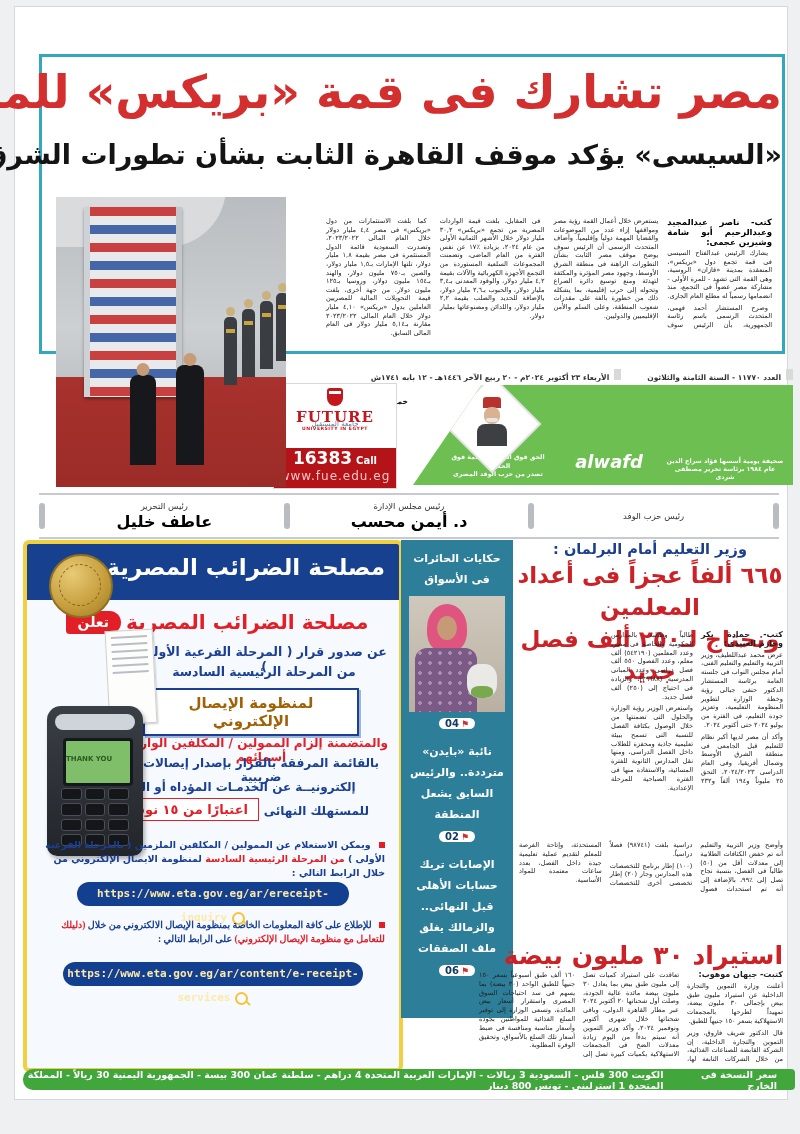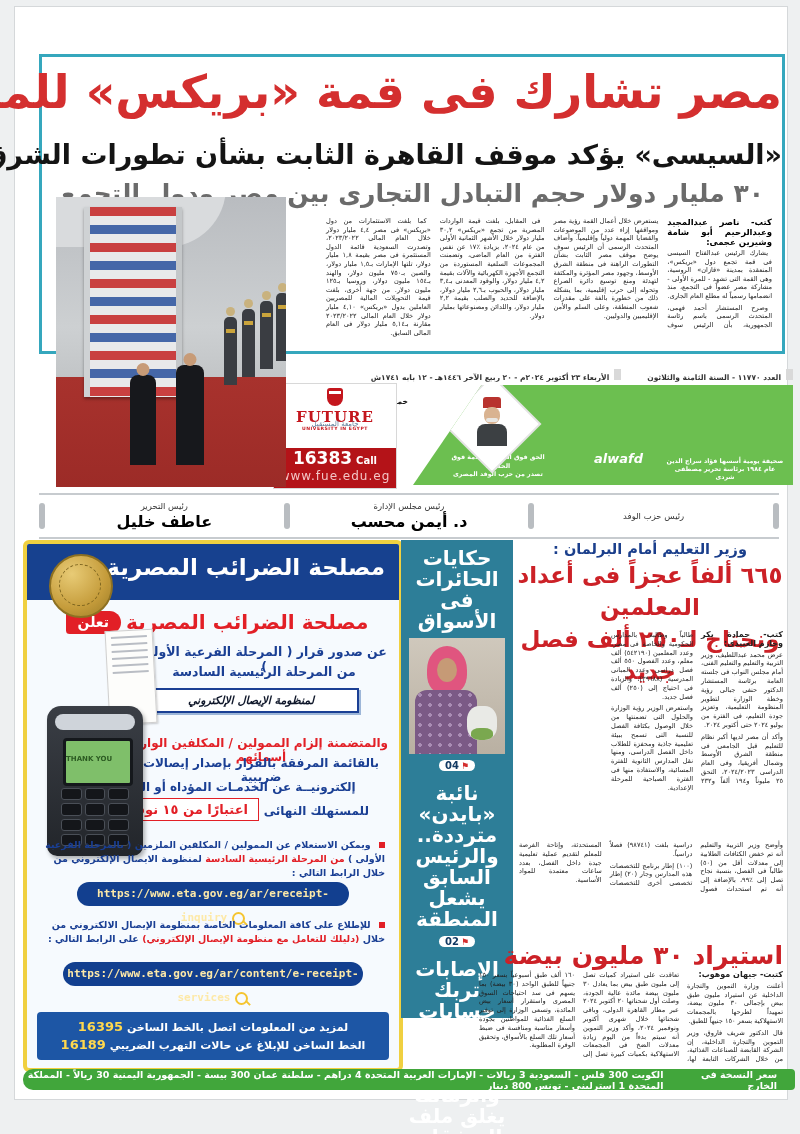--- a/index.html
+++ b/index.html
@@ -23,21 +23,21 @@
   .fig{position:absolute;background:#17181c;border-radius:8px 8px 0 0;}
   .fig .head{position:absolute;top:-12px;left:50%;transform:translateX(-50%);width:13px;height:13px;border-radius:50%;background:#c79b77;}
   .guard{position:absolute;width:13px;height:68px;background:#3a3d42;border-radius:5px 5px 0 0;}
   .guard:before{content:"";position:absolute;top:-10px;left:2px;width:9px;height:9px;border-radius:50%;background:#c9b27e;}
   .guard:after{content:"";position:absolute;top:12px;left:2px;width:9px;height:4px;background:#caa43c;}
   
   #dateline{left:400px;top:360px;width:378px;height:16px;display:flex;gap:26px;font-size:7.5px;font-weight:bold;color:#333;align-items:center;}
   #dateline .sq{width:7px;height:11px;background:#d9d9d9;display:inline-block;margin-left:5px;}
   #masthead-green{left:398px;top:378px;width:380px;height:100px;background:#6cbf50;clip-path:polygon(18% 0,100% 0,100% 100%,0 100%);}
   #logo-ar{right:14px;top:-14px;font-size:64px;font-weight:900;color:#101010;text-shadow:2px 2px 0 #ffffff;}
-  #logo-en{right:150px;top:66px;font-size:13px;font-style:italic;font-weight:bold;color:#ffffff;}
+  #logo-en{right:150px;top:66px;font-size:18px;font-style:italic;font-weight:bold;color:#ffffff;}
   #founder{right:8px;top:72px;width:120px;font-size:6.3px;line-height:8px;font-weight:bold;color:#ffffff;text-align:center;}
   #motto{left:30px;top:68px;width:110px;font-size:6.3px;line-height:8.5px;font-weight:bold;color:#ffffff;text-align:center;}
   #portrait{left:46px;top:6px;width:66px;height:66px;background:#ffffff;transform:rotate(45deg);box-shadow:0 0 0 2px #e4e4e4;}
   #portrait .inner{position:absolute;left:0;top:0;width:66px;height:66px;transform:rotate(-45deg);}
   .fez{position:absolute;left:24px;top:6px;width:18px;height:11px;background:#b8332e;border-radius:3px 3px 0 0;}
   .face{position:absolute;left:25px;top:16px;width:16px;height:17px;background:#d9b391;border-radius:45%;}
   .stache{position:absolute;left:27px;top:27px;width:12px;height:4px;background:#e8e6e2;border-radius:2px;}
   .suit{position:absolute;left:18px;top:33px;width:30px;height:22px;background:#3c4043;border-radius:8px 8px 0 0;}
   #price-pages{left:338px;top:390px;width:58px;height:74px;text-align:center;color:#111;}
   #price-pages .lbl{font-size:7.5px;font-weight:bold;}
@@ -63,21 +63,21 @@
   #taxad{left:8px;top:533px;width:372px;height:524px;border:4px solid #f0d040;border-radius:6px;background:#f6fafe;overflow:hidden;}
   #taxad .hdr{position:absolute;left:0;top:0;width:100%;height:56px;background:#17418f;}
   #taxad .hdr .ttl{position:absolute;right:14px;top:10px;font-size:23px;font-weight:900;color:#ffffff;}
   #taxad .seal{position:absolute;left:22px;top:10px;width:60px;height:60px;border-radius:50%;background:radial-gradient(circle at 35% 30%,#e8cb76,#c59c3b 60%,#9a7a26);border:2px solid #8d7022;z-index:3;}
   #taxad .seal:before{content:"";position:absolute;left:8px;top:8px;width:40px;height:40px;border:1px dashed #7c641f;border-radius:50%;}
   .tax-row1{top:66px;width:100%;text-align:center;}
   .announce-tag{display:inline-block;background:#e21f26;color:#fff;font-size:14px;font-weight:900;padding:3px 12px 4px;border-radius:4px 12px 12px 4px;margin-left:8px;vertical-align:middle;}
   .announce-org{display:inline-block;color:#e21f26;font-size:20px;font-weight:900;vertical-align:middle;}
   .tax-l1{top:100px;right:10px;width:250px;text-align:center;font-size:12.5px;font-weight:900;color:#1a3f94;}
   .tax-l2{top:120px;right:10px;width:250px;text-align:center;font-size:12.5px;font-weight:900;color:#1a3f94;}
-  .tax-box{top:144px;right:40px;width:200px;text-align:center;background:#fff;border:2px solid #1a3f94;box-shadow:2px 2px 0 #9db6d8;padding:4px 6px;font-size:11px;font-weight:900;color:#0f172a;font-style:italic;}
+  .tax-box{top:144px;right:40px;width:200px;text-align:center;background:#fff;border:2px solid #1a3f94;box-shadow:2px 2px 0 #9db6d8;padding:4px 6px;font-size:15px;font-weight:900;color:#a16207;}
   .tax-red{top:192px;right:8px;width:260px;text-align:center;font-size:12px;font-weight:900;color:#e21f26;}
   .tax-blue1{top:212px;right:8px;width:260px;text-align:center;font-size:12px;font-weight:900;color:#1a3f94;}
   .tax-blue2{top:236px;left:10px;width:352px;text-align:center;font-size:12px;font-weight:900;color:#1a3f94;}
   .tax-cons{top:260px;right:30px;font-size:12px;font-weight:900;color:#1a3f94;}
   .tax-date{top:254px;right:140px;border:1.5px solid #e21f26;padding:3px 10px;font-size:13px;font-weight:900;color:#e21f26;background:#fff;}
   .tax-bullet{right:14px;width:344px;font-size:9.5px;line-height:14px;font-weight:bold;color:#1a3f94;text-align:right;}
   .tax-bullet .rd{color:#e21f26;}
   .tax-bullet:before{content:"";display:inline-block;width:6px;height:6px;background:#e21f26;margin-left:5px;}
   .url-pill{height:24px;background:#123f8f;border-radius:13px;color:#fde9a8;direction:ltr;text-align:center;font-family:"DejaVu Sans Mono",monospace;font-size:11px;font-weight:bold;line-height:24px;}
   .mag{display:inline-block;width:9px;height:9px;border:2px solid #f5c531;border-radius:50%;position:relative;vertical-align:middle;margin-left:5px;}
@@ -89,21 +89,21 @@
   #pos .receipt{position:absolute;left:66px;top:2px;width:46px;height:92px;background:#fdfdfb;border:1px solid #cfcfcf;transform:rotate(-3deg);box-shadow:1px 1px 2px rgba(0,0,0,.2);}
   #pos .receipt i{display:block;height:2px;background:#b9bdc4;margin:5px 5px 0;}
   #pos .body{position:absolute;left:6px;top:78px;width:96px;height:150px;background:linear-gradient(180deg,#3a3e45,#22252a);border-radius:14px 14px 10px 10px;box-shadow:2px 3px 4px rgba(0,0,0,.3);}
   #pos .band{position:absolute;left:8px;top:8px;width:80px;height:16px;background:#cfd4da;border-radius:8px;}
   #pos .scr{position:absolute;left:16px;top:32px;width:64px;height:42px;background:#7fbf6a;border:3px solid #15181c;border-radius:4px;}
   #pos .scr span{display:block;margin-top:14px;text-align:left;font-size:7px;color:#2c5b22;font-weight:bold;}
   #pos .keys{position:absolute;left:14px;top:82px;width:68px;height:58px;display:grid;grid-template-columns:repeat(3,1fr);gap:3px;}
   #pos .keys b{background:#14161a;border:1px solid #4a4f57;border-radius:3px;}
   
   #teasers{left:386px;top:533px;width:112px;height:478px;background:#2d7e98;padding:8px 6px;box-sizing:border-box;color:#fff;text-align:center;}
-  .teaser-title{font-size:20px;line-height:21px;font-weight:900;}
+  .teaser-title{font-size:11px;line-height:21px;font-weight:900;}
   .badge{display:inline-block;background:#fff;border-radius:8px;padding:0 6px;font-size:10px;font-weight:900;color:#123a63;margin-top:4px;}
   .badge .flag{color:#d42f2f;font-size:9px;margin-left:2px;}
   #photo-market{width:96px;height:116px;margin:6px auto 0;background:linear-gradient(180deg,#cfc8bc,#b9b0a2);position:relative;overflow:hidden;}
   #photo-market .hijab{position:absolute;left:18px;top:8px;width:40px;height:48px;background:#e0557f;border-radius:50% 50% 40% 40%;}
   #photo-market .mface{position:absolute;left:28px;top:20px;width:20px;height:24px;background:#c69a76;border-radius:50%;}
   #photo-market .dress{position:absolute;left:6px;top:52px;width:62px;height:64px;background:#7b5a86;border-radius:12px 12px 0 0;background-image:radial-gradient(#a98cb4 2px,transparent 2px);background-size:10px 10px;}
   #photo-market .bag{position:absolute;left:58px;top:68px;width:30px;height:34px;background:#e9eae6;border-radius:40%;}
   #photo-market .veg{position:absolute;left:62px;top:90px;width:22px;height:12px;background:#7aa84f;border-radius:40%;}
   
   #edu-kicker{left:506px;top:534px;width:258px;text-align:center;font-size:14.5px;font-weight:900;color:#1b3f8c;}
@@ -122,21 +122,20 @@
 </style>
 </head>
 <body>
 
 <div id="page">
   <div id="sheet">
 
     <div class="abs" id="frame">
       <div class="abs hl-main ctr nowrap">مصر تشارك فى قمة «بريكس» للمرة الأولى</div>
       <div class="abs hl-sub ctr nowrap">«السيسى» يؤكد موقف القاهرة الثابت بشأن تطورات الشرق الأوسط</div>
-      <div class="abs hl-third ctr nowrap">٣٠ مليار دولار حجم التبادل التجارى بين مصر ودول التجمع</div>
       <div class="abs" id="main-cols">
         <span class="byline">كتب- ناصر عبدالمجيد وعبدالرحيم أبو شامة وشيرين عجمى:</span>
         <p>يشارك الرئيس عبدالفتاح السيسى فى قمة تجمع دول «بريكس»، المنعقدة بمدينة «قازان» الروسية، وهى القمة التى تشهد - للمرة الأولى - مشاركة مصر عضواً فى التجمع، منذ انضمامها رسمياً له مطلع العام الجارى.</p>
         <p>وصرح المستشار أحمد فهمى، المتحدث الرسمى باسم رئاسة الجمهورية، بأن الرئيس سوف يستعرض خلال أعمال القمة رؤية مصر ومواقفها إزاء عدد من الموضوعات والقضايا المهمة دولياً وإقليمياً. وأضاف المتحدث الرسمى أن الرئيس سوف يوضح موقف مصر الثابت بشأن التطورات الراهنة فى منطقة الشرق الأوسط، وجهود مصر المؤثرة والمكثفة لتهدئة ومنع توسيع دائرة الصراع وتحوله إلى حرب إقليمية، بما يشكله ذلك من خطورة بالغة على مقدرات شعوب المنطقة، وعلى السلم والأمن الإقليميين والدوليين.</p>
         <p>فى المقابل، بلغت قيمة الواردات المصرية من تجمع «بريكس» ٣٠,٢ مليار دولار خلال الأشهر الثمانية الأولى من عام ٢٠٢٤، بزيادة ٪١٧ عن نفس الفترة من العام الماضى، وتضمنت المجموعات السلعية المستوردة من التجمع الأجهزة الكهربائية والآلات بقيمة ٤,٢ مليار دولار، والوقود المعدنى بـ٣,٤ مليار دولار، والحبوب بـ٢,٦ مليار دولار، بالإضافة للحديد والصلب بقيمة ٢,٢ مليار دولار، واللدائن ومصنوعاتها بمليار دولار.</p>
         <p>كما بلغت الاستثمارات من دول «بريكس» فى مصر ٤,٤ مليار دولار خلال العام المالى ٢٠٢٣/٢٠٢٢، وتصدرت السعودية قائمة الدول المستثمرة فى مصر بقيمة ١,٨ مليار دولار، تلتها الإمارات بـ١,٥ مليار دولار، والصين بـ٧٥٠ مليون دولار، والهند بـ١٥٤ مليون دولار، وروسيا بـ١٢٥ مليون دولار. من جهة أخرى، بلغت قيمة التحويلات المالية للمصريين العاملين بدول «بريكس» ٤,١٠ مليار دولار خلال العام المالى ٢٠٢٣/٢٠٢٢ مقارنة بـ٥,١٤ مليار دولار فى العام المالى السابق.</p>
       </div>
     </div>
 
     <div class="abs" id="photo-sisi">
@@ -260,33 +259,29 @@
       </div>
 
       <div class="abs tax-bullet" style="top:294px;">
         <span>ويمكن الاستعلام عن الممولين / المكلفين الملزمين ( بالمرحلة الفرعية الأولى )</span>
         <span class="rd">من المرحلة الرئيسية السادسة</span>
         <span>لمنظومة الايصال الإلكتروني من خلال الرابط التالي :</span>
       </div>
       <div class="abs url-pill" style="top:338px;right:50px;width:272px;">
         <span>https://www.eta.gov.eg/ar/ereceipt-inquiry</span><span class="mag"></span>
       </div>
-      <div class="abs tax-bullet" style="top:374px;">
+      <div class="abs tax-bullet" style="top:374px;font-family:Liberation Serif, serif;">
         <span>للإطلاع على كافة المعلومات الخاصة بمنظومة الإيصال الالكتروني من خلال</span>
         <span class="rd">(دليلك للتعامل مع منظومة الإيصال الإلكتروني)</span>
         <span>على الرابط التالي :</span>
       </div>
       <div class="abs url-pill" style="top:418px;right:36px;width:300px;">
         <span>https://www.eta.gov.eg/ar/content/e-receipt-services</span><span class="mag"></span>
       </div>
 
-      <div class="abs tax-foot">
-        <div><span>لمزيد من المعلومات اتصل بالخط الساخن</span> <span class="yel">16395</span></div>
-        <div><span>الخط الساخن للإبلاغ عن حالات التهرب الضريبي</span> <span class="yel">16189</span></div>
-      </div>
     </div>
 
     <div class="abs" id="teasers">
       <div>
         <div class="teaser-title">حكايات الحائرات فى الأسواق</div>
         <div id="photo-market">
           <div class="hijab"></div>
             <div class="mface"></div>
             <div class="dress"></div>
             <div class="bag"></div>

